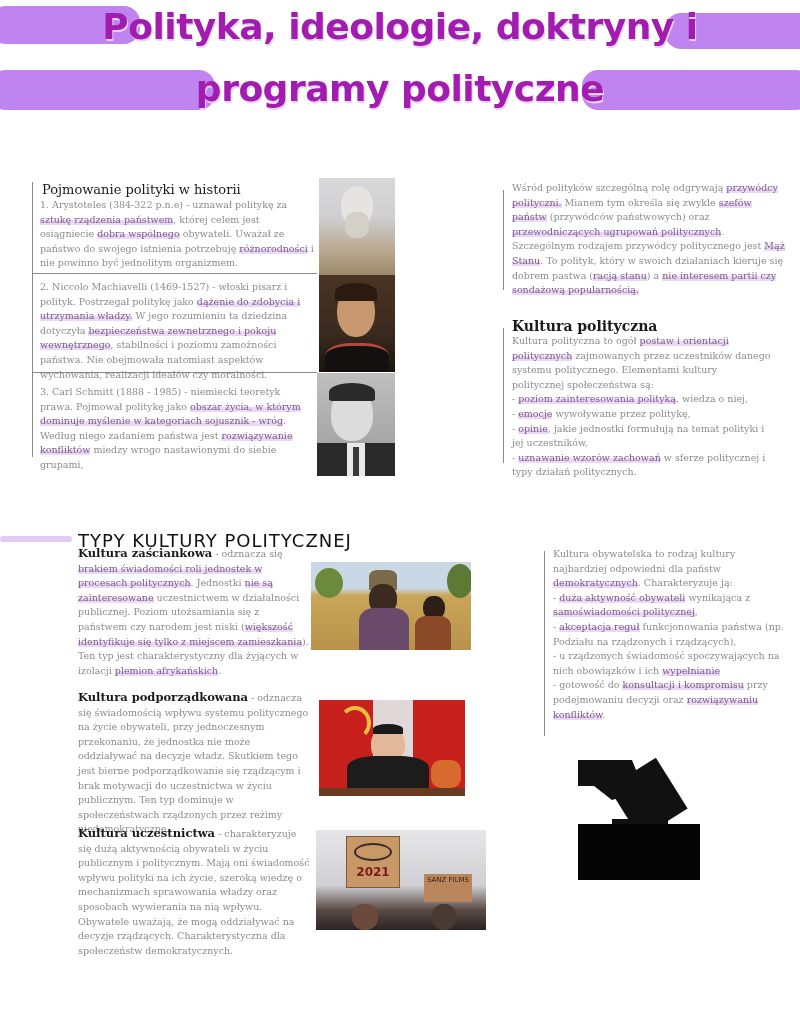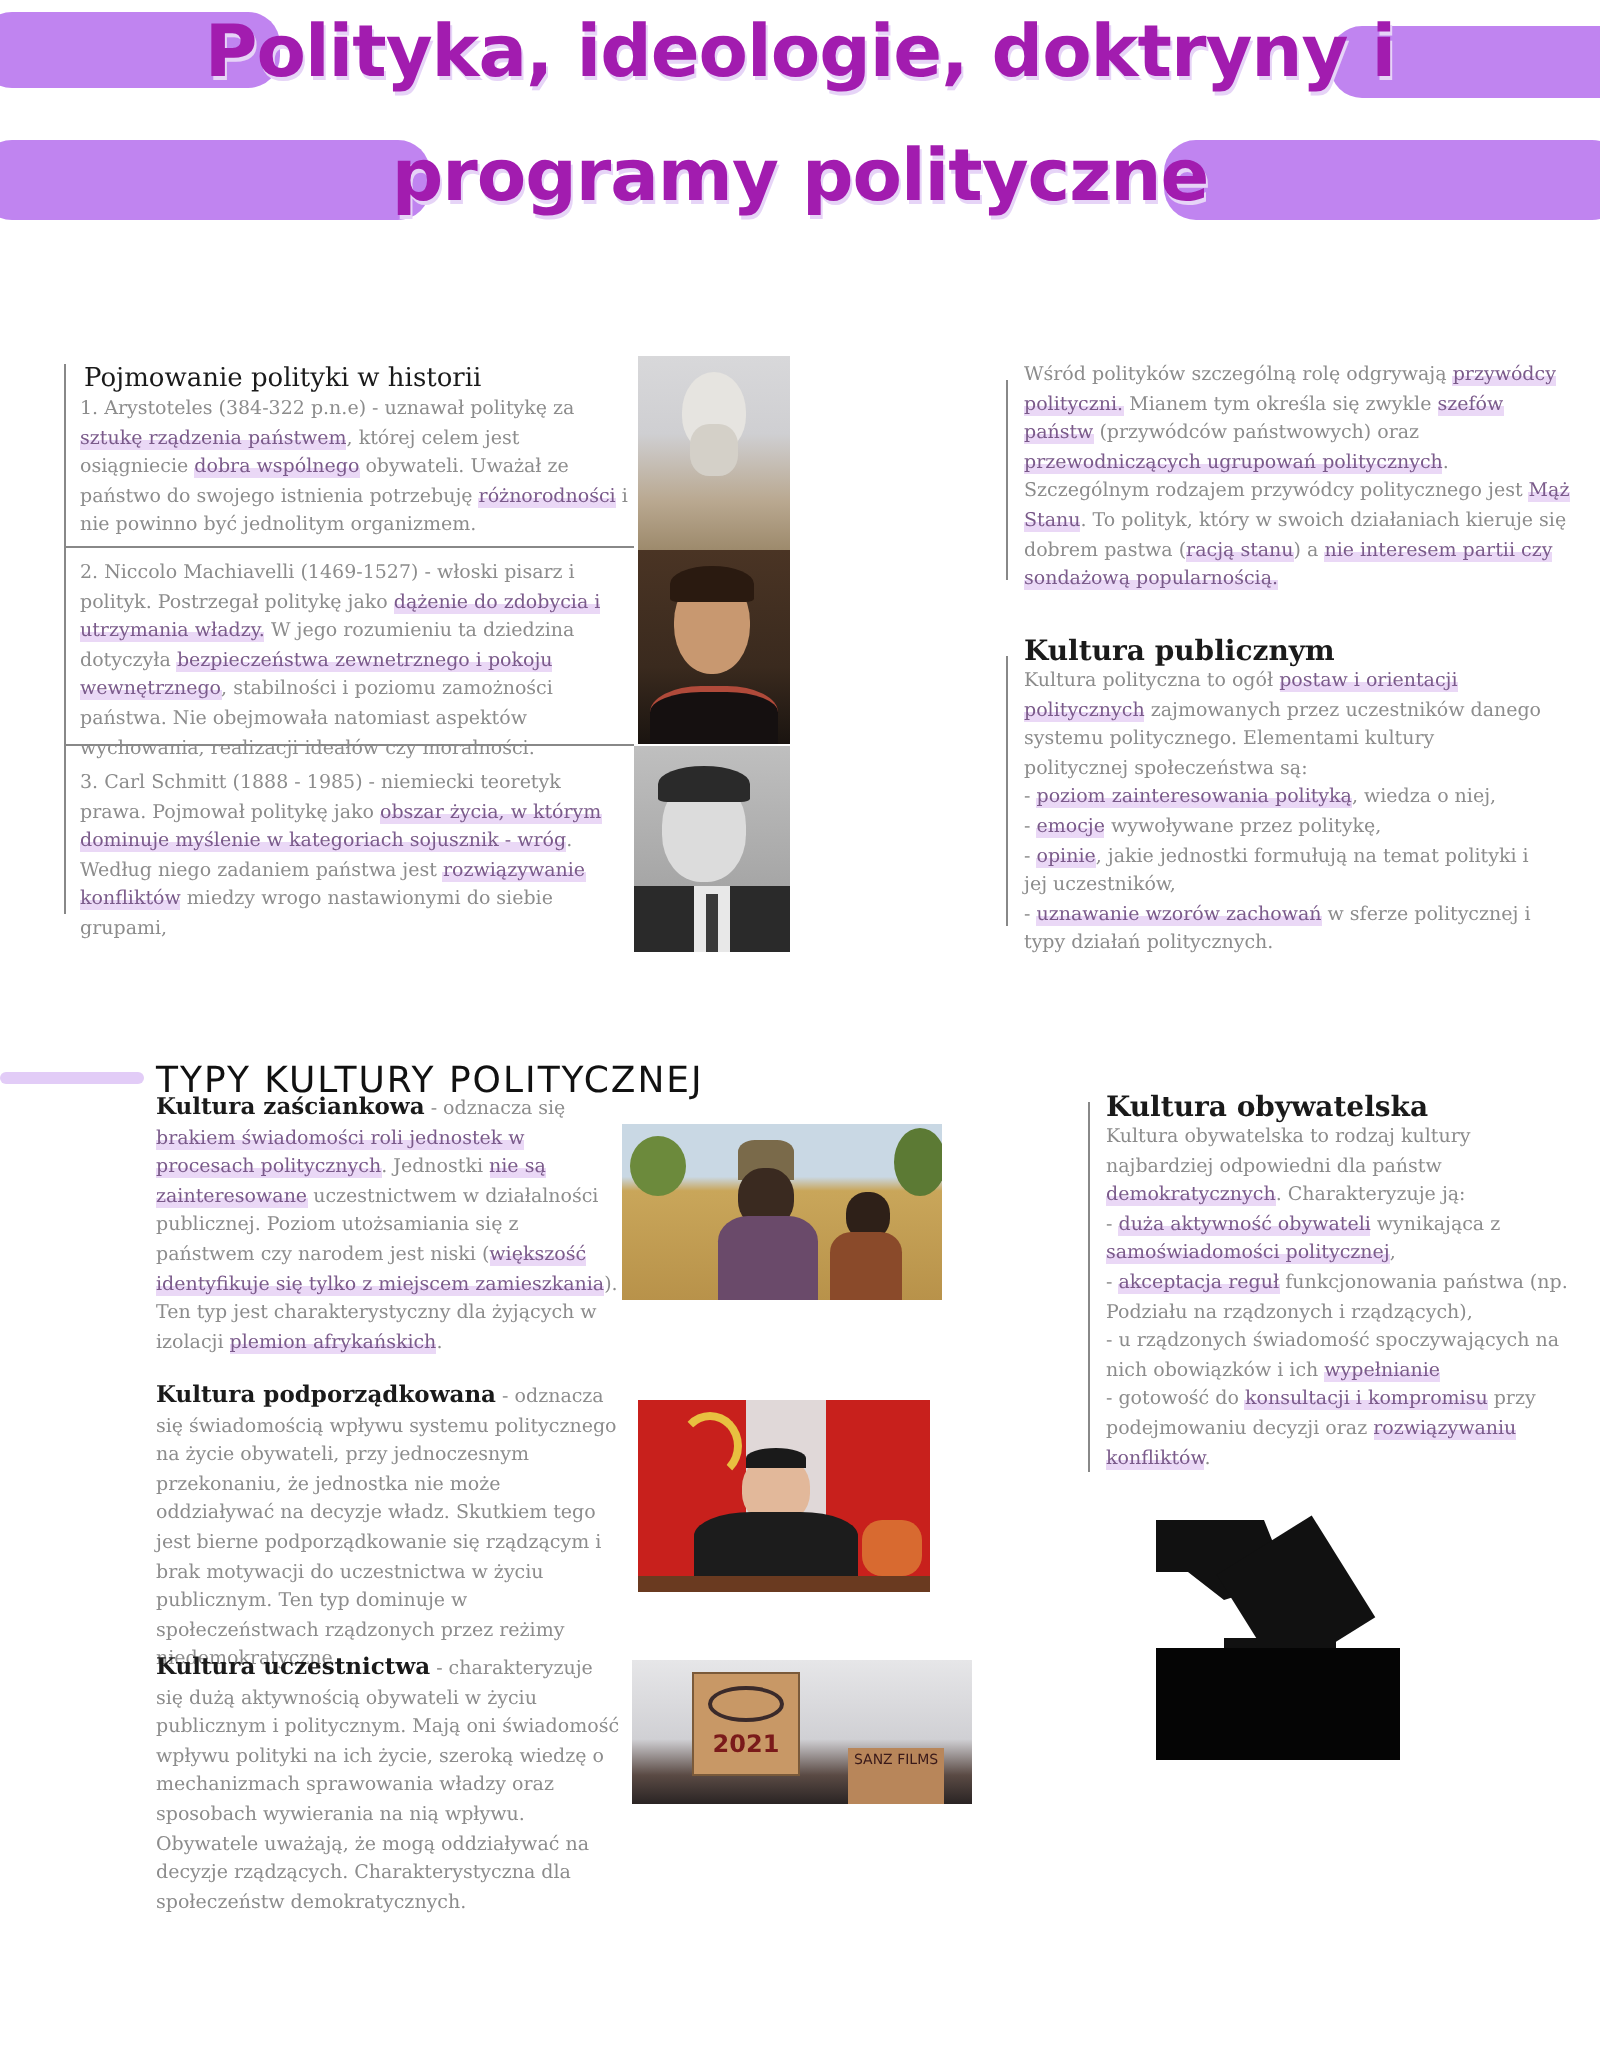--- a/index.html
+++ b/index.html
@@ -57,21 +57,21 @@
   <div style="position:absolute;left:36px;top:74px;width:6px;height:29px;background:#3a3a3a;"></div>
 </div>
 
 <div class="vline" style="left:503px;top:190px;height:100px;"></div>
 <div class="section" style="left:512px;top:181px;width:275px;">
   <p class="body"><span>Wśród polityków szczególną rolę odgrywają </span><span class="hl">przywódcy polityczni.</span><span> Mianem tym określa się zwykle </span><span class="hl">szefów państw</span><span> (przywódców państwowych) oraz </span><span class="hl">przewodniczących ugrupowań politycznych</span><span>. Szczególnym rodzajem przywódcy politycznego jest </span><span class="hl">Mąż Stanu</span><span>. To polityk, który w swoich działaniach kieruje się dobrem pastwa (</span><span class="hl">racją stanu</span><span>) a </span><span class="hl">nie interesem partii czy sondażową popularnością.</span></p>
 </div>
 
 <div class="vline" style="left:503px;top:328px;height:135px;"></div>
 <div class="section" style="left:512px;top:319px;width:260px;">
-  <h2 class="h" style="font-size:14px;font-weight:bold;">Kultura publicznym</h2>
+  <h2 class="h" style="font-size:14px;font-weight:bold;">Kultura polityczna</h2>
   <p class="body"><span>Kultura polityczna to ogół </span><span class="hl">postaw i orientacji politycznych</span><span> zajmowanych przez uczestników danego systemu politycznego. Elementami kultury politycznej społeczeństwa są:</span><br><span>- </span><span class="hl">poziom zainteresowania polityką</span><span>, wiedza o niej,</span><br><span>- </span><span class="hl">emocje</span><span> wywoływane przez politykę,</span><br><span>- </span><span class="hl">opinie</span><span>, jakie jednostki formułują na temat polityki i jej uczestników,</span><br><span>- </span><span class="hl">uznawanie wzorów zachowań</span><span> w sferze politycznej i typy działań politycznych.</span></p>
 </div>
 
 <div class="pill" style="left:0;top:536px;width:72px;height:6px;background:#e2ccf7;border-radius:4px;"></div>
 <div class="types-title" style="left:78px;top:530px;">TYPY KULTURY POLITYCZNEJ</div>
 
 <div class="section" style="left:78px;top:546px;width:232px;">
   <p class="body"><span class="bold">Kultura zaściankowa</span><span><span> - odznacza się </span><span class="hl">brakiem świadomości roli jednostek w procesach politycznych</span><span>. Jednostki </span><span class="hl">nie są zainteresowane</span><span> uczestnictwem w działalności publicznej. Poziom utożsamiania się z państwem czy narodem jest niski (</span><span class="hl">większość identyfikuje się tylko z miejscem zamieszkania</span><span>). Ten typ jest charakterystyczny dla żyjących w izolacji </span><span class="hl">plemion afrykańskich</span><span>.</span></span></p>
 </div>
 <div class="section" style="left:78px;top:690px;width:232px;">
@@ -92,33 +92,32 @@
 </div>
 <div class="imgbox" style="left:319px;top:700px;width:146px;height:96px;background:#c8201c;">
   <div style="position:absolute;left:54px;top:0;width:40px;height:70px;background:#e0d8d8;"></div>
   <div style="position:absolute;left:20px;top:6px;width:24px;height:26px;border:4px solid #e8c040;border-radius:50%;border-left-color:transparent;border-bottom-color:transparent;"></div>
   <div style="position:absolute;left:52px;top:28px;width:34px;height:34px;border-radius:45%;background:#e2b89a;"></div>
   <div style="position:absolute;left:54px;top:24px;width:30px;height:10px;border-radius:50% 50% 0 0;background:#1a1a1a;"></div>
   <div style="position:absolute;left:28px;top:56px;width:82px;height:34px;border-radius:35% 35% 0 0;background:#1c1c1c;"></div>
   <div style="position:absolute;left:112px;top:60px;width:30px;height:28px;border-radius:10px;background:#d86a30;"></div>
   <div style="position:absolute;left:0;top:88px;width:146px;height:8px;background:#6a3a20;"></div>
 </div>
-<div class="imgbox" style="left:316px;top:830px;width:170px;height:72px;background:linear-gradient(180deg,#e6e6e8 0%,#d0d0d4 55%,#5a4a44 80%,#2a2424 100%);">
+<div class="imgbox" style="left:316px;top:830px;width:170px;height:100px;background:linear-gradient(180deg,#e6e6e8 0%,#d0d0d4 55%,#5a4a44 80%,#2a2424 100%);">
   <div style="position:absolute;left:30px;top:6px;width:52px;height:50px;background:#c89866;border:1px solid #7a5a3a;text-align:center;">
     <div style="margin:6px auto 0;width:34px;height:14px;border:2px solid #3a2a2a;border-radius:50%;"></div>
     <div style="font-family:'DejaVu Sans',sans-serif;font-weight:bold;font-size:12px;color:#7a1a1a;margin-top:4px;">2021</div>
   </div>
   <div style="position:absolute;left:108px;top:44px;width:48px;height:28px;background:#b8865a;font-family:'DejaVu Sans',sans-serif;font-size:7px;color:#3a1a1a;padding:2px;box-sizing:border-box;text-align:center;">SANZ FILMS</div>
   <div style="position:absolute;left:36px;top:74px;width:26px;height:26px;border-radius:45%;background:#6a4a3a;"></div>
   <div style="position:absolute;left:116px;top:74px;width:24px;height:26px;border-radius:45%;background:#4a3a34;"></div>
 </div>
 
 <div class="vline" style="left:544px;top:551px;height:185px;"></div>
 <div class="section" style="left:553px;top:547px;width:235px;">
-  <h2 class="h" style="font-size:14px;font-weight:bold;">Kultura obywatelska</h2>
   <p class="body"><span>Kultura obywatelska to rodzaj kultury najbardziej odpowiedni dla państw </span><span class="hl">demokratycznych</span><span>. Charakteryzuje ją:</span><br><span>- </span><span class="hl">duża aktywność obywateli</span><span> wynikająca z </span><span class="hl">samoświadomości politycznej</span><span>,</span><br><span>- </span><span class="hl">akceptacja reguł</span><span> funkcjonowania państwa (np. Podziału na rządzonych i rządzących),</span><br><span>- u rządzonych świadomość spoczywających na nich obowiązków i ich </span><span class="hl">wypełnianie</span><br><span>- gotowość do </span><span class="hl">konsultacji i kompromisu</span><span> przy podejmowaniu decyzji oraz </span><span class="hl">rozwiązywaniu konfliktów</span><span>.</span></p>
 </div>
 
 <div style="position:absolute;left:572px;top:756px;width:130px;height:128px;">
   <svg width="130" height="128" viewBox="0 0 130 128">
     <path d="M6 4 L60 4 L72 34 L40 44 L22 30 L6 30 Z" fill="#111"></path>
     <rect x="48" y="12" width="56" height="60" fill="#111" transform="rotate(-32 76 42)"></rect>
     <rect x="6" y="68" width="122" height="56" fill="#050505"></rect>
     <rect x="40" y="63" width="56" height="5" fill="#111"></rect>
   </svg>

